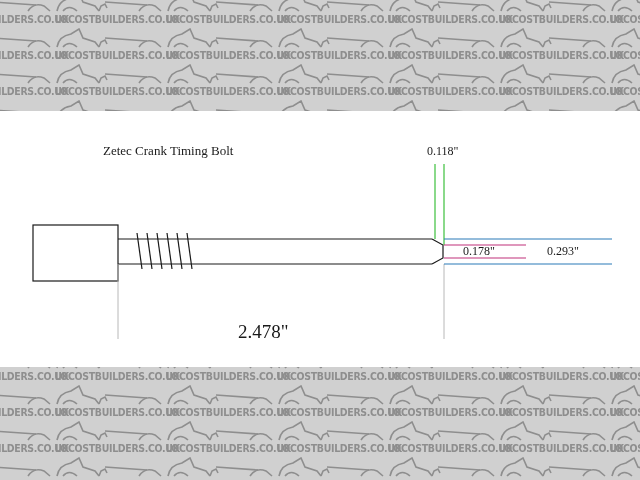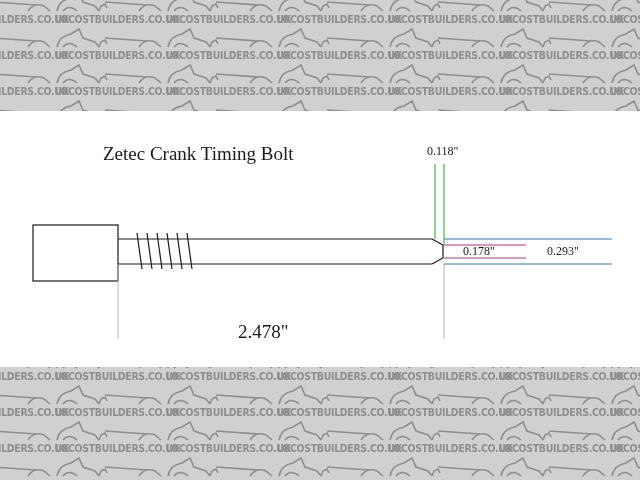--- a/index.html
+++ b/index.html
@@ -25,21 +25,21 @@
       font-size: 9.4px; letter-spacing: -0.3px; color: #8e8e8e;
       transform: scaleY(1.2); transform-origin: left top;
     }
     .panel {
       position: absolute; left: 0; top: 111px; width: 640px; height: 256px;
       background: #ffffff;
     }
     .drawing { position: absolute; left: 0; top: 0; }
     .title {
       position: absolute; left: 103px; top: 32px;
-      font-family: "Liberation Serif", serif; font-size: 19px; color: #1a1a1a;
+      font-family: "Liberation Serif", serif; font-size: 13px; color: #1a1a1a;
     }
     .dim {
       position: absolute; font-family: "Liberation Serif", serif; color: #1a1a1a;
     }
     .dim-118 { left: 427px; top: 33px; font-size: 12px; }
     .dim-178 { left: 463px; top: 133px; font-size: 12px; }
     .dim-293 { left: 547px; top: 133px; font-size: 12px; }
     .dim-2478 { left: 238px; top: 210px; font-size: 19px; }
   </style>
 </head>

